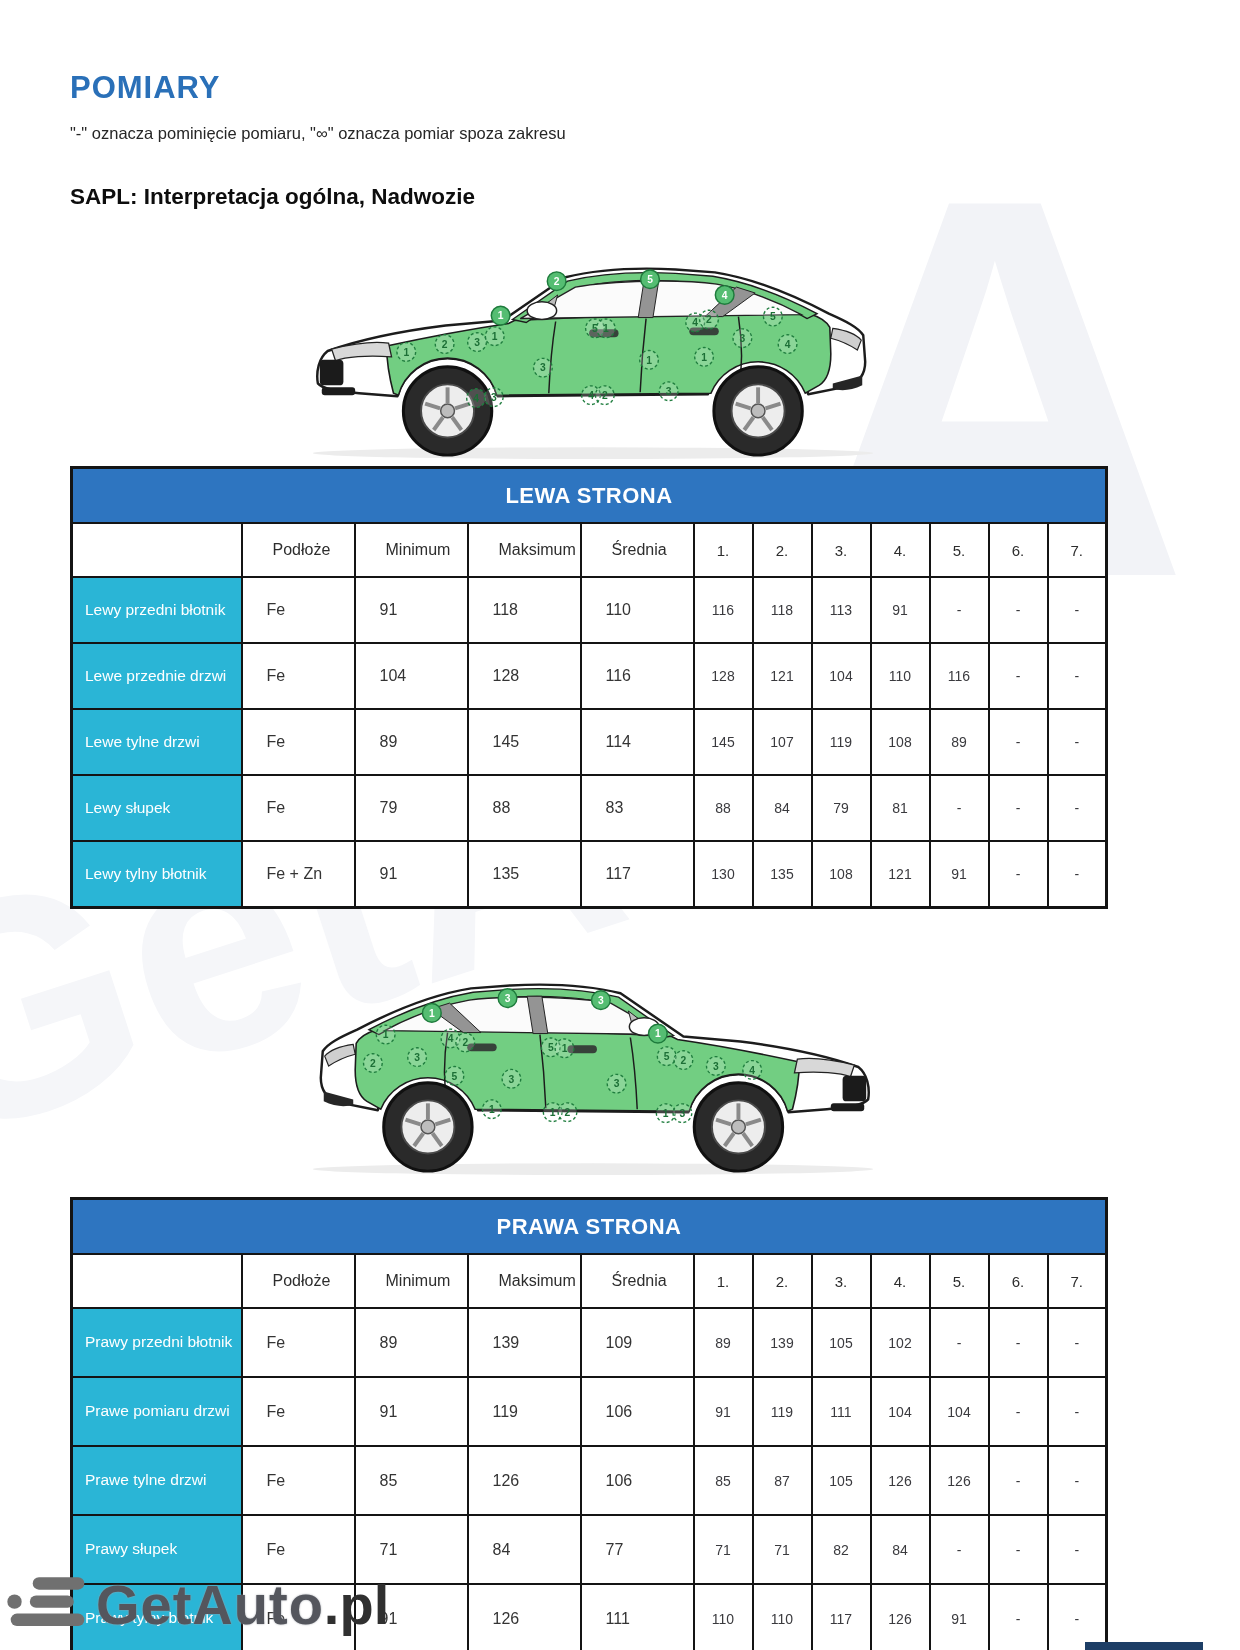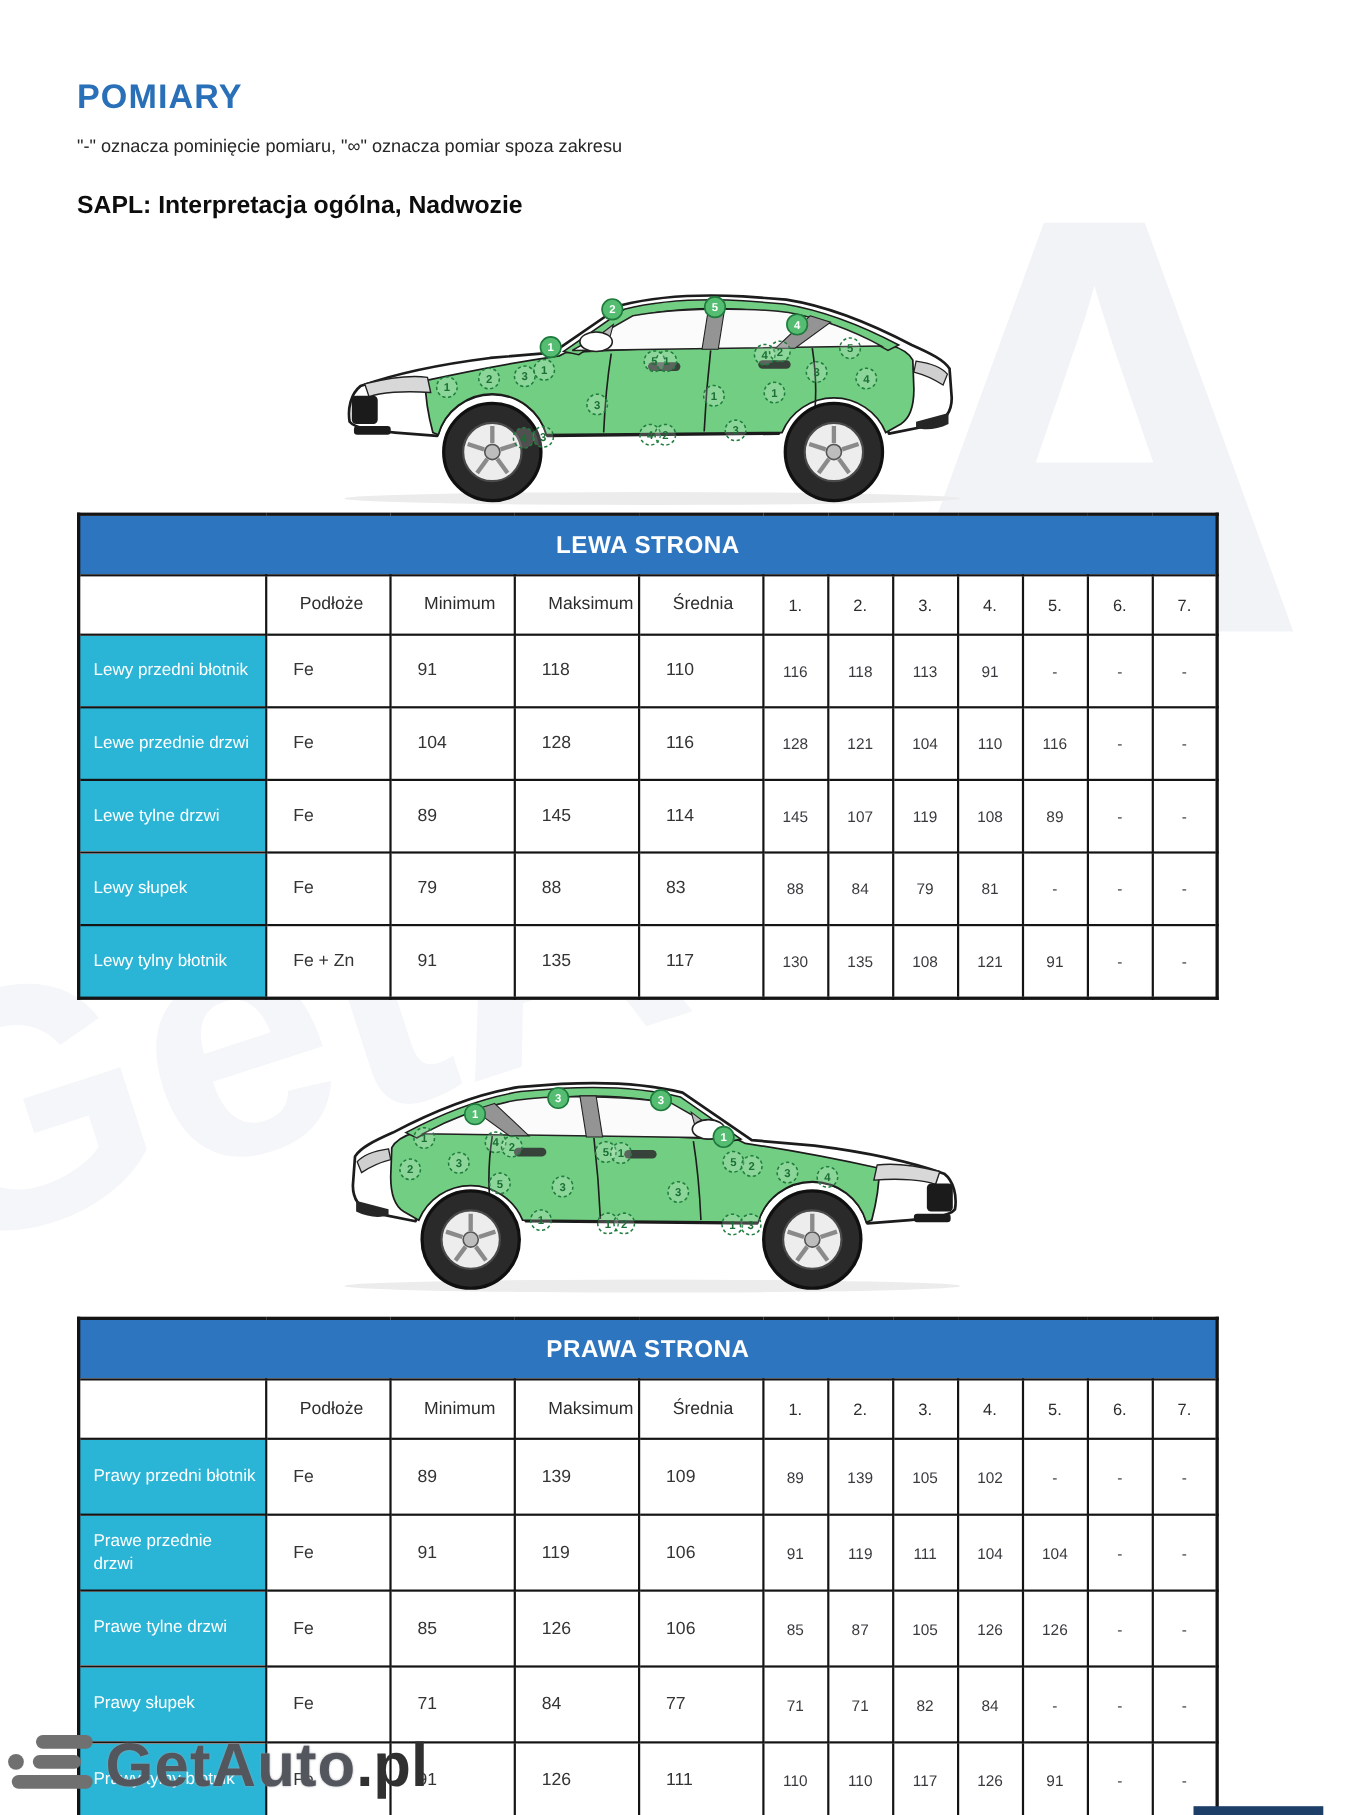--- a/index.html
+++ b/index.html
@@ -6,21 +6,21 @@
   .page{position:relative;width:1240px;height:1650px;background:#fff;overflow:hidden;
         font-family:"Liberation Sans",sans-serif;}
   
   .wm{position:absolute;z-index:0;font-weight:800;line-height:1;user-select:none;}
   .wm-letter{left:800px;top:118px;font-size:540px;color:#f2f3f7;}
   .wm-word{left:-130px;top:700px;font-size:310px;color:#f5f6f9;transform:rotate(-18deg);}
   
   .title{position:absolute;left:70px;top:70px;margin:0;font-size:31px;font-weight:800;
          color:#2a70b8;letter-spacing:1px;z-index:1;}
   .note{position:absolute;left:70px;top:124px;margin:0;font-size:16.5px;color:#262626;z-index:1;}
-  .section{position:absolute;left:70px;top:174px;margin:0;font-size:22.5px;font-weight:700;
+  .section{position:absolute;left:70px;top:184px;margin:0;font-size:22.5px;font-weight:700;
            color:#0d0d0d;z-index:1;}
   
   .car{position:absolute;z-index:1;}
   .car1{left:298px;top:236px;}
   .car2{left:298px;top:952px;}
   
   .thost{position:absolute;z-index:1;}
   .t1{left:70px;top:466px;}
   .t2{left:70px;top:1197px;}
   table.mtable{border-collapse:collapse;table-layout:fixed;border:3px solid #141414;background:#fff;}
@@ -452,21 +452,21 @@
             <td class="wide">109</td>
             <td class="nar">89</td>
             <td class="nar">139</td>
             <td class="nar">105</td>
             <td class="nar">102</td>
             <td class="nar">-</td>
             <td class="nar">-</td>
             <td class="nar">-</td>
           </tr>
           <tr>
-            <th class="rowlab">Prawe przednie drzwi</th>
+            <th class="rowlab">Prawe pomiaru drzwi</th>
             <td class="wide">Fe</td>
             <td class="wide">91</td>
             <td class="wide">119</td>
             <td class="wide">106</td>
             <td class="nar">91</td>
             <td class="nar">119</td>
             <td class="nar">111</td>
             <td class="nar">104</td>
             <td class="nar">104</td>
             <td class="nar">-</td>

